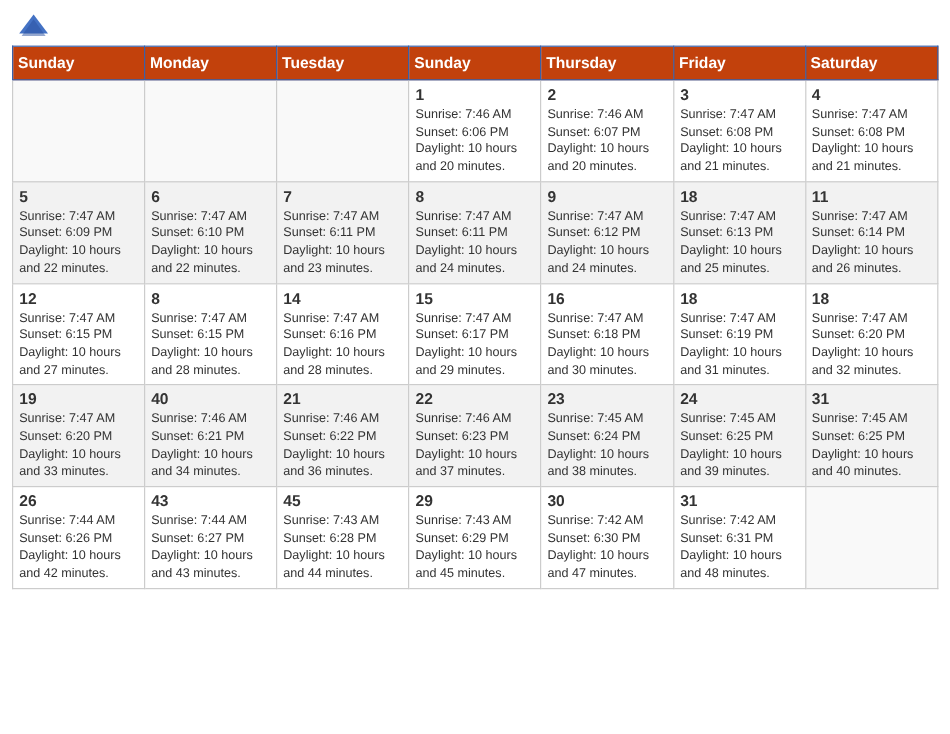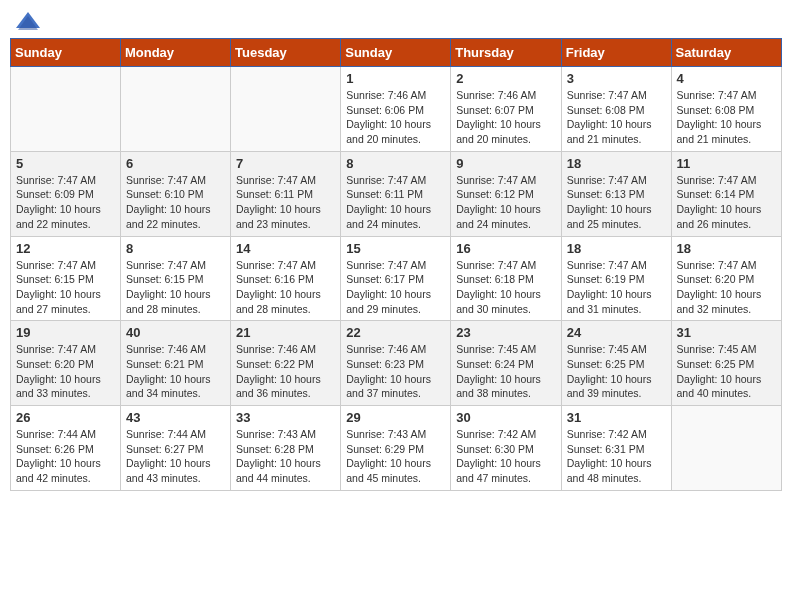--- a/index.html
+++ b/index.html
@@ -242,21 +242,21 @@
       <tr>
         <td>
           <span class="day-number">26</span>
           <div class="day-info">Sunrise: 7:44 AM<br>Sunset: 6:26 PM<br>Daylight: 10 hours and 42 minutes.</div>
         </td>
         <td>
           <span class="day-number">43</span>
           <div class="day-info">Sunrise: 7:44 AM<br>Sunset: 6:27 PM<br>Daylight: 10 hours and 43 minutes.</div>
         </td>
         <td>
-          <span class="day-number">33</span>
+          <span class="day-number">45</span>
           <div class="day-info">Sunrise: 7:43 AM<br>Sunset: 6:28 PM<br>Daylight: 10 hours and 44 minutes.</div>
         </td>
         <td>
           <span class="day-number">29</span>
           <div class="day-info">Sunrise: 7:43 AM<br>Sunset: 6:29 PM<br>Daylight: 10 hours and 45 minutes.</div>
         </td>
         <td>
           <span class="day-number">30</span>
           <div class="day-info">Sunrise: 7:42 AM<br>Sunset: 6:30 PM<br>Daylight: 10 hours and 47 minutes.</div>
         </td>

